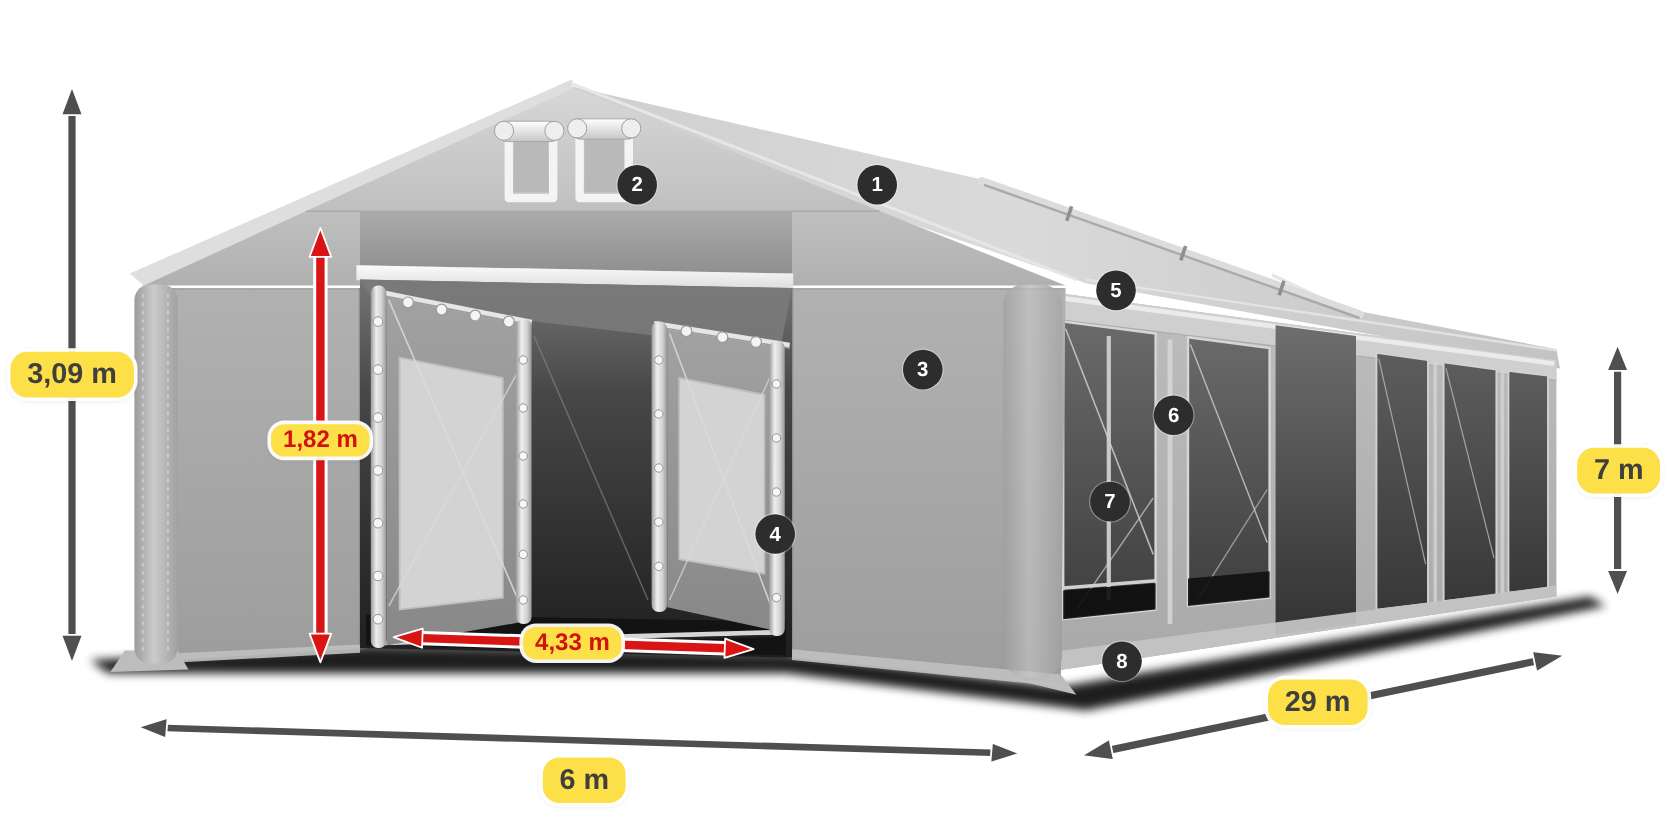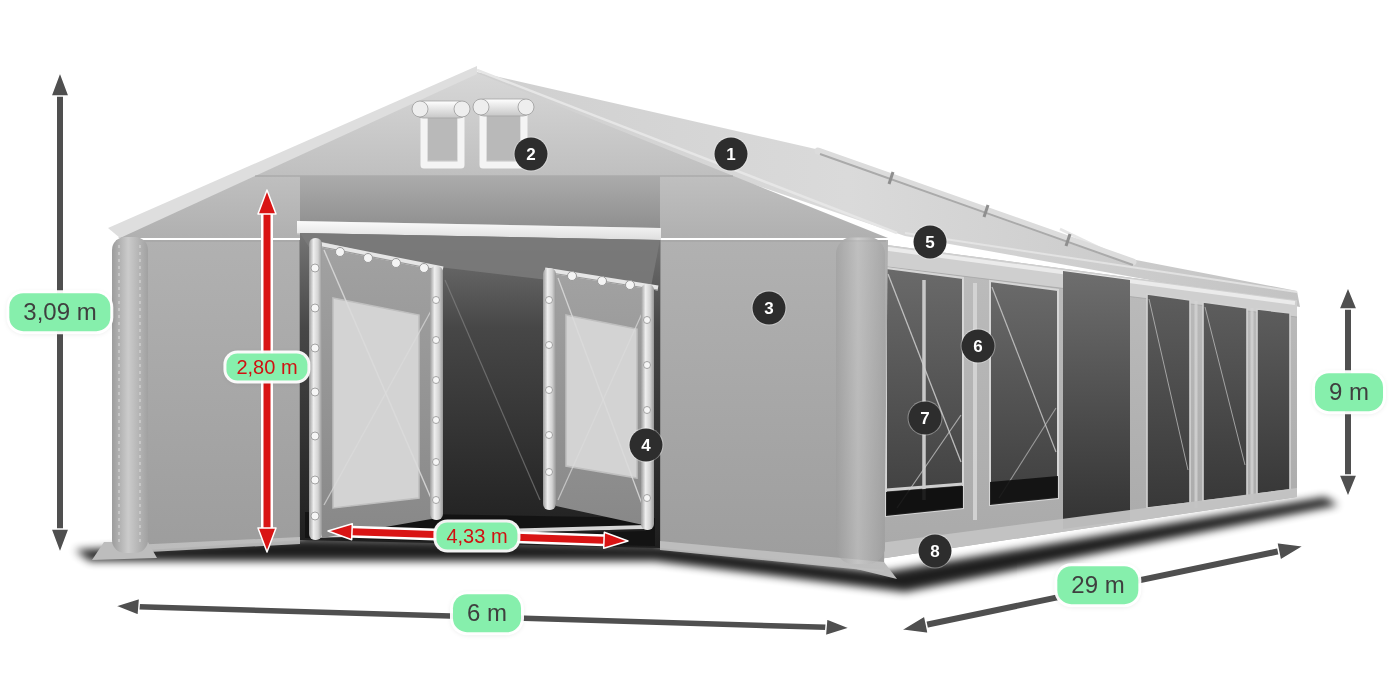--- a/index.html
+++ b/index.html
@@ -3,22 +3,22 @@
 <meta charset="utf-8">
 <style>
   html,body{margin:0;padding:0;background:#ffffff;}
   #stage{
     position:relative;width:1400px;height:700px;background:#ffffff;
     font-family:"Liberation Sans", sans-serif;overflow:hidden;
   }
   #tent-svg{position:absolute;left:0;top:0;}
   .pill{
     position:absolute;transform:translate(-50%,-50%);
-    background:#86efac;border-radius:14px;white-space:nowrap;
-    font-weight:normal;color:#3f3f3f;
+    background:#fde047;border-radius:14px;white-space:nowrap;
+    font-weight:bold;color:#3f3f3f;
     box-shadow:0 0 0 3px rgba(255,255,255,.95), 0 1px 6px rgba(0,0,0,.18);
     padding:5px 14px;font-size:24px;line-height:1.15;z-index:30;
   }
   .pill.small-red{font-size:20px;padding:2px 10px;color:#d01212;border-radius:11px;}
   .badge{
     position:absolute;transform:translate(-50%,-50%);
     width:33px;height:33px;border-radius:50%;background:#2d2d2d;color:#ffffff;
     display:flex;align-items:center;justify-content:center;
     font-weight:bold;font-size:17px;z-index:25;
     box-shadow:0 0 0 1px rgba(255,255,255,.35);
@@ -325,25 +325,25 @@
       <g>
         <line x1="1348" y1="309" x2="1348" y2="475" stroke="#ffffff" stroke-width="11"></line>
         <line x1="1348" y1="309" x2="1348" y2="475" stroke="#4f4f4f" stroke-width="6"></line>
         <path d="M1348,287 L1339,309 L1357,309 Z" fill="#4f4f4f" stroke="#ffffff" stroke-width="1.5"></path>
         <path d="M1348,497 L1339,475 L1357,475 Z" fill="#4f4f4f" stroke="#ffffff" stroke-width="1.5"></path>
       </g>
     </g>
   </svg>
 
   <div class="pill" style="left:60px;top:312px;">3,09 m</div>
-  <div class="pill small-red" style="left:267px;top:367px;">2,80 m</div>
+  <div class="pill small-red" style="left:267px;top:367px;">1,82 m</div>
   <div class="pill small-red" style="left:477px;top:536px;">4,33 m</div>
-  <div class="pill" style="left:487px;top:613px;">6 m</div>
+  <div class="pill" style="left:487px;top:650px;">6 m</div>
   <div class="pill" style="left:1098px;top:585px;">29 m</div>
-  <div class="pill" style="left:1349px;top:392px;">9 m</div>
+  <div class="pill" style="left:1349px;top:392px;">7 m</div>
 
   <div class="badge" style="left:731px;top:154px;">1</div>
   <div class="badge" style="left:531px;top:154px;">2</div>
   <div class="badge" style="left:769px;top:308px;">3</div>
   <div class="badge" style="left:646px;top:445px;">4</div>
   <div class="badge" style="left:930px;top:242px;">5</div>
   <div class="badge" style="left:978px;top:346px;">6</div>
   <div class="badge" style="left:925px;top:418px;">7</div>
   <div class="badge" style="left:935px;top:551px;">8</div>
 

